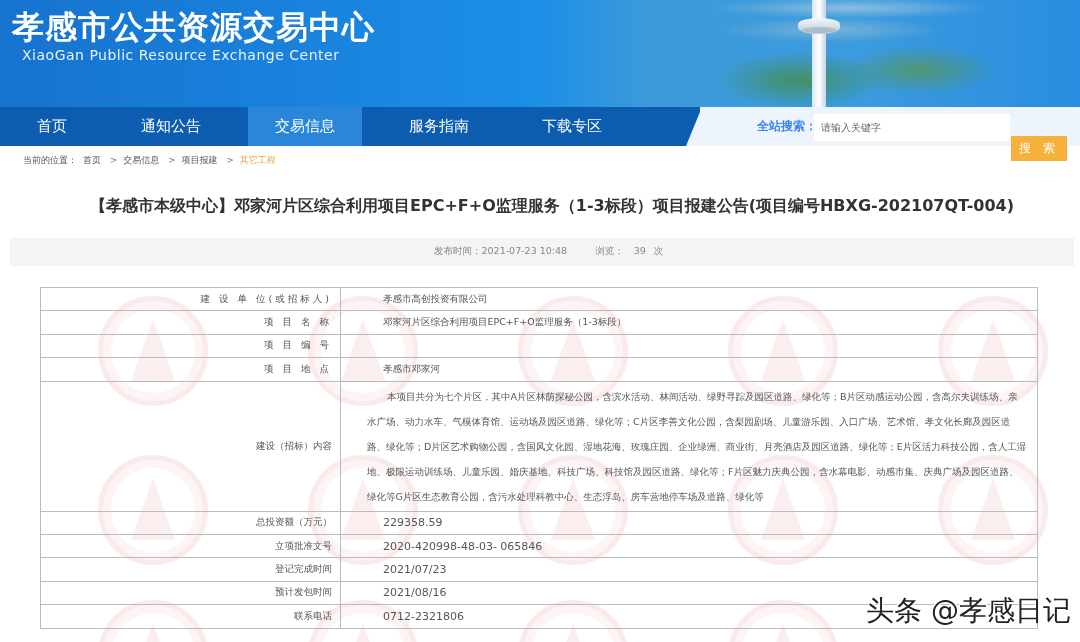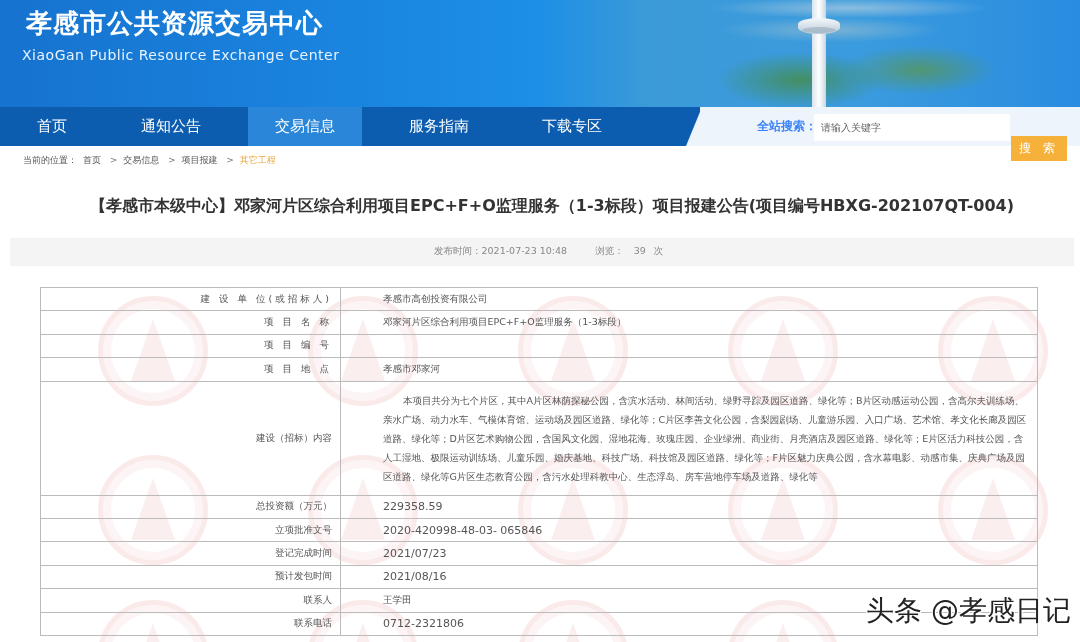--- a/index.html
+++ b/index.html
@@ -16,21 +16,21 @@
       radial-gradient(ellipse 110px 35px at 240px 70px, rgba(90,150,80,0.8), rgba(90,150,80,0) 70%),
       radial-gradient(ellipse 160px 18px at 150px 30px, rgba(150,190,210,0.7), rgba(150,190,210,0) 70%),
       radial-gradient(ellipse 200px 15px at 170px 8px, rgba(200,215,225,0.6), rgba(200,215,225,0) 70%);
     opacity: 0.95; }
   .banner .tower { position: absolute; left: 812px; top: 0; width: 14px; height: 107px;
     background: linear-gradient(90deg, #d8e4ee, #ffffff, #c8d6e2); }
   .banner .tower-pod { position: absolute; left: 798px; top: 18px; width: 42px; height: 16px;
     border-radius: 50%/40%; background: linear-gradient(180deg, #f4f8fb, #b9c9d6); }
   .banner .tower-ring { position: absolute; left: 802px; top: 27px; width: 34px; height: 6px;
     border-radius: 50%; background: #9fb2c2; opacity: 0.7; }
-  .site-title { position: absolute; left: 26px; top: 6px; font-size: 26px; font-weight: bold; color: #ffffff; letter-spacing: 1px; }
+  .site-title { position: absolute; left: 12px; top: 6px; font-size: 32px; font-weight: bold; color: #ffffff; letter-spacing: 1px; }
   .site-subtitle { position: absolute; left: 22px; top: 47px; font-size: 14px; color: #e8f3ff; letter-spacing: 0.5px; }
 
   
   .nav { position: absolute; left: 0; top: 107px; width: 1080px; height: 39px; background: #0c5db0; }
   .nav .nav-right { position: absolute; left: 700px; top: 0; width: 380px; height: 39px; background: #eef4fb; }
   .nav .nav-slant { position: absolute; left: 686px; top: 0; width: 0; height: 0;
     border-bottom: 39px solid #eef4fb; border-left: 16px solid transparent; }
   .nav-item { position: absolute; top: 0; height: 39px; line-height: 39px; color: #ffffff; font-size: 15px; text-align: center; cursor: pointer; }
   .nav-item.active { background: #2a86d8; }
 
@@ -55,21 +55,21 @@
   .meta-text { position: absolute; left: 434px; top: 245px; font-size: 9.5px; color: #888; white-space: nowrap; }
   .meta-text .gap { display: inline-block; width: 22px; }
   .meta-text .num { margin: 0 8px 0 10px; }
 
   
   .info-table { position: absolute; left: 40px; top: 287px; width: 998px; border-collapse: collapse; font-size: 9.5px; color: #555; }
   .info-table td { border: 1px solid #bbbbbb; height: 23.4px; padding: 0 8px; vertical-align: middle; }
   .info-table td.lbl { width: 300px; text-align: right; letter-spacing: 0; }
   .info-table td.lbl.spaced { letter-spacing: 3px; }
   .info-table td.val { padding-left: 42px; }
-  .info-table td.content { line-height: 19px; padding: 2px 10px 2px 42px; text-indent: 20px; }
+  .info-table td.content { line-height: 25px; padding: 2px 10px 2px 26px; text-indent: 20px; }
   .info-table td.num-val { font-size: 11px; color: #555; }
 
   
   .wm { position: absolute; width: 110px; height: 110px; border-radius: 50%; border: 5px solid rgba(214,90,90,0.13);
     box-shadow: inset 0 0 0 8px rgba(214,90,90,0.06); pointer-events: none; }
   .wm::after { content: ""; position: absolute; left: 28px; top: 18px; width: 0; height: 0;
     border-left: 22px solid transparent; border-right: 22px solid transparent; border-bottom: 62px solid rgba(214,90,90,0.10); }
 
   .toutiao { position: absolute; left: 866px; top: 592px; font-size: 28px; color: #222; white-space: nowrap;
     text-shadow: 1px 1px 0 #fff, -1px -1px 0 #fff, 1px -1px 0 #fff, -1px 1px 0 #fff; }
@@ -167,23 +167,19 @@
     </tr>
     <tr>
       <td class="lbl">登记完成时间</td>
       <td class="val num-val">2021/07/23</td>
     </tr>
     <tr>
       <td class="lbl">预计发包时间</td>
       <td class="val num-val">2021/08/16</td>
     </tr>
     <tr>
-      <td class="lbl">联系人</td>
-      <td class="val">王学田</td>
-    </tr>
-    <tr>
       <td class="lbl">联系电话</td>
       <td class="val num-val">0712-2321806</td>
     </tr>
   </tbody>
 </table>
 
 <div class="toutiao">头条 @孝感日记</div>
 
 </body></html>

